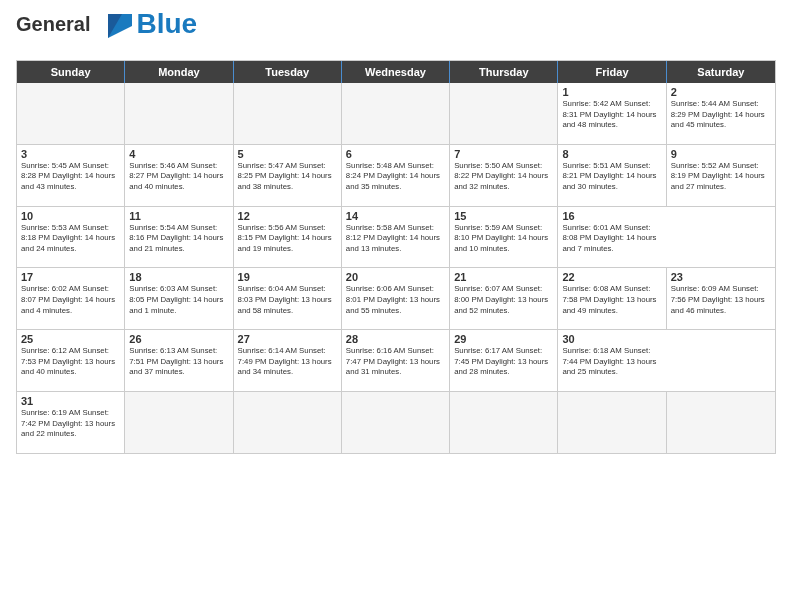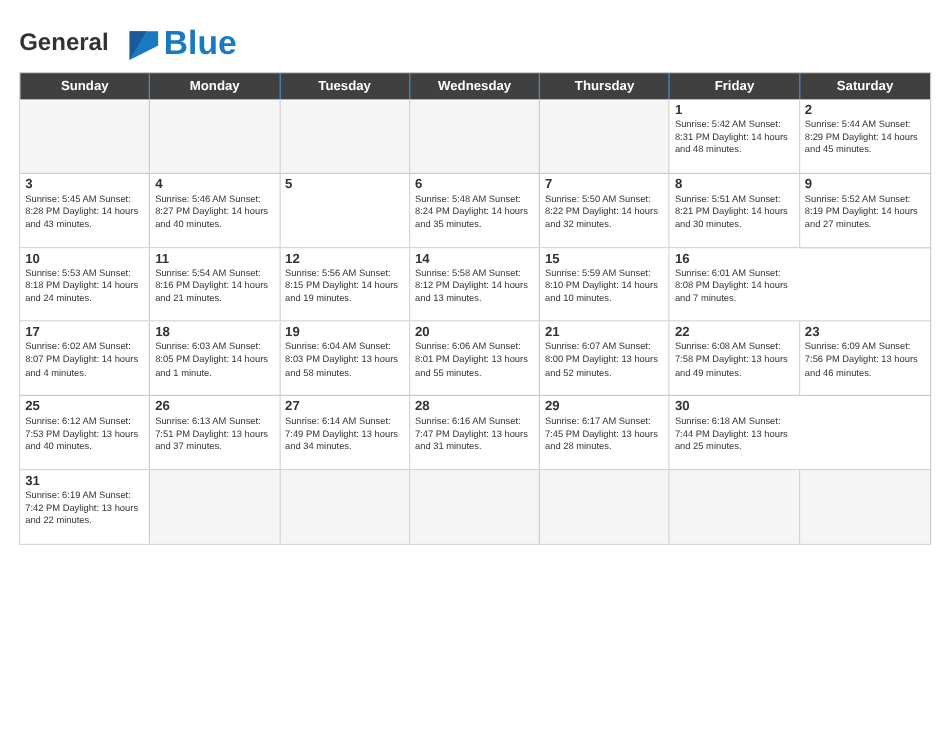--- a/index.html
+++ b/index.html
@@ -6,23 +6,24 @@
     body {
       font-family: Arial, sans-serif;
       background: #fff;
       width: 792px;
       height: 612px;
       overflow: hidden;
     }
     .page {
       width: 792px;
       height: 464px;
-      padding: 20px 16px 10px 16px;
+      padding: 8px 16px 10px 16px;
       display: flex;
       flex-direction: column;
+      gap: 12px;
     }
     .header {
       display: flex;
       justify-content: space-between;
       align-items: flex-start;
       margin-bottom: 8px;
     }
     .logo {
       display: flex;
       flex-direction: column;
@@ -158,20 +159,23 @@
 Daylight: 14 hours and 43 minutes.</div>
           </div>
           <div class="cal-cell">
             <span class="day-num">4</span>
             <div class="day-info">Sunrise: 5:46 AM
 Sunset: 8:27 PM
 Daylight: 14 hours and 40 minutes.</div>
           </div>
           <div class="cal-cell">
             <span class="day-num">5</span>
+            <div class="day-info">Sunrise: 5:47 AM
+Sunset: 8:25 PM
+Daylight: 14 hours and 38 minutes.</div>
           </div>
           <div class="cal-cell">
             <span class="day-num">6</span>
             <div class="day-info">Sunrise: 5:48 AM
 Sunset: 8:24 PM
 Daylight: 14 hours and 35 minutes.</div>
           </div>
           <div class="cal-cell">
             <span class="day-num">7</span>
             <div class="day-info">Sunrise: 5:50 AM

